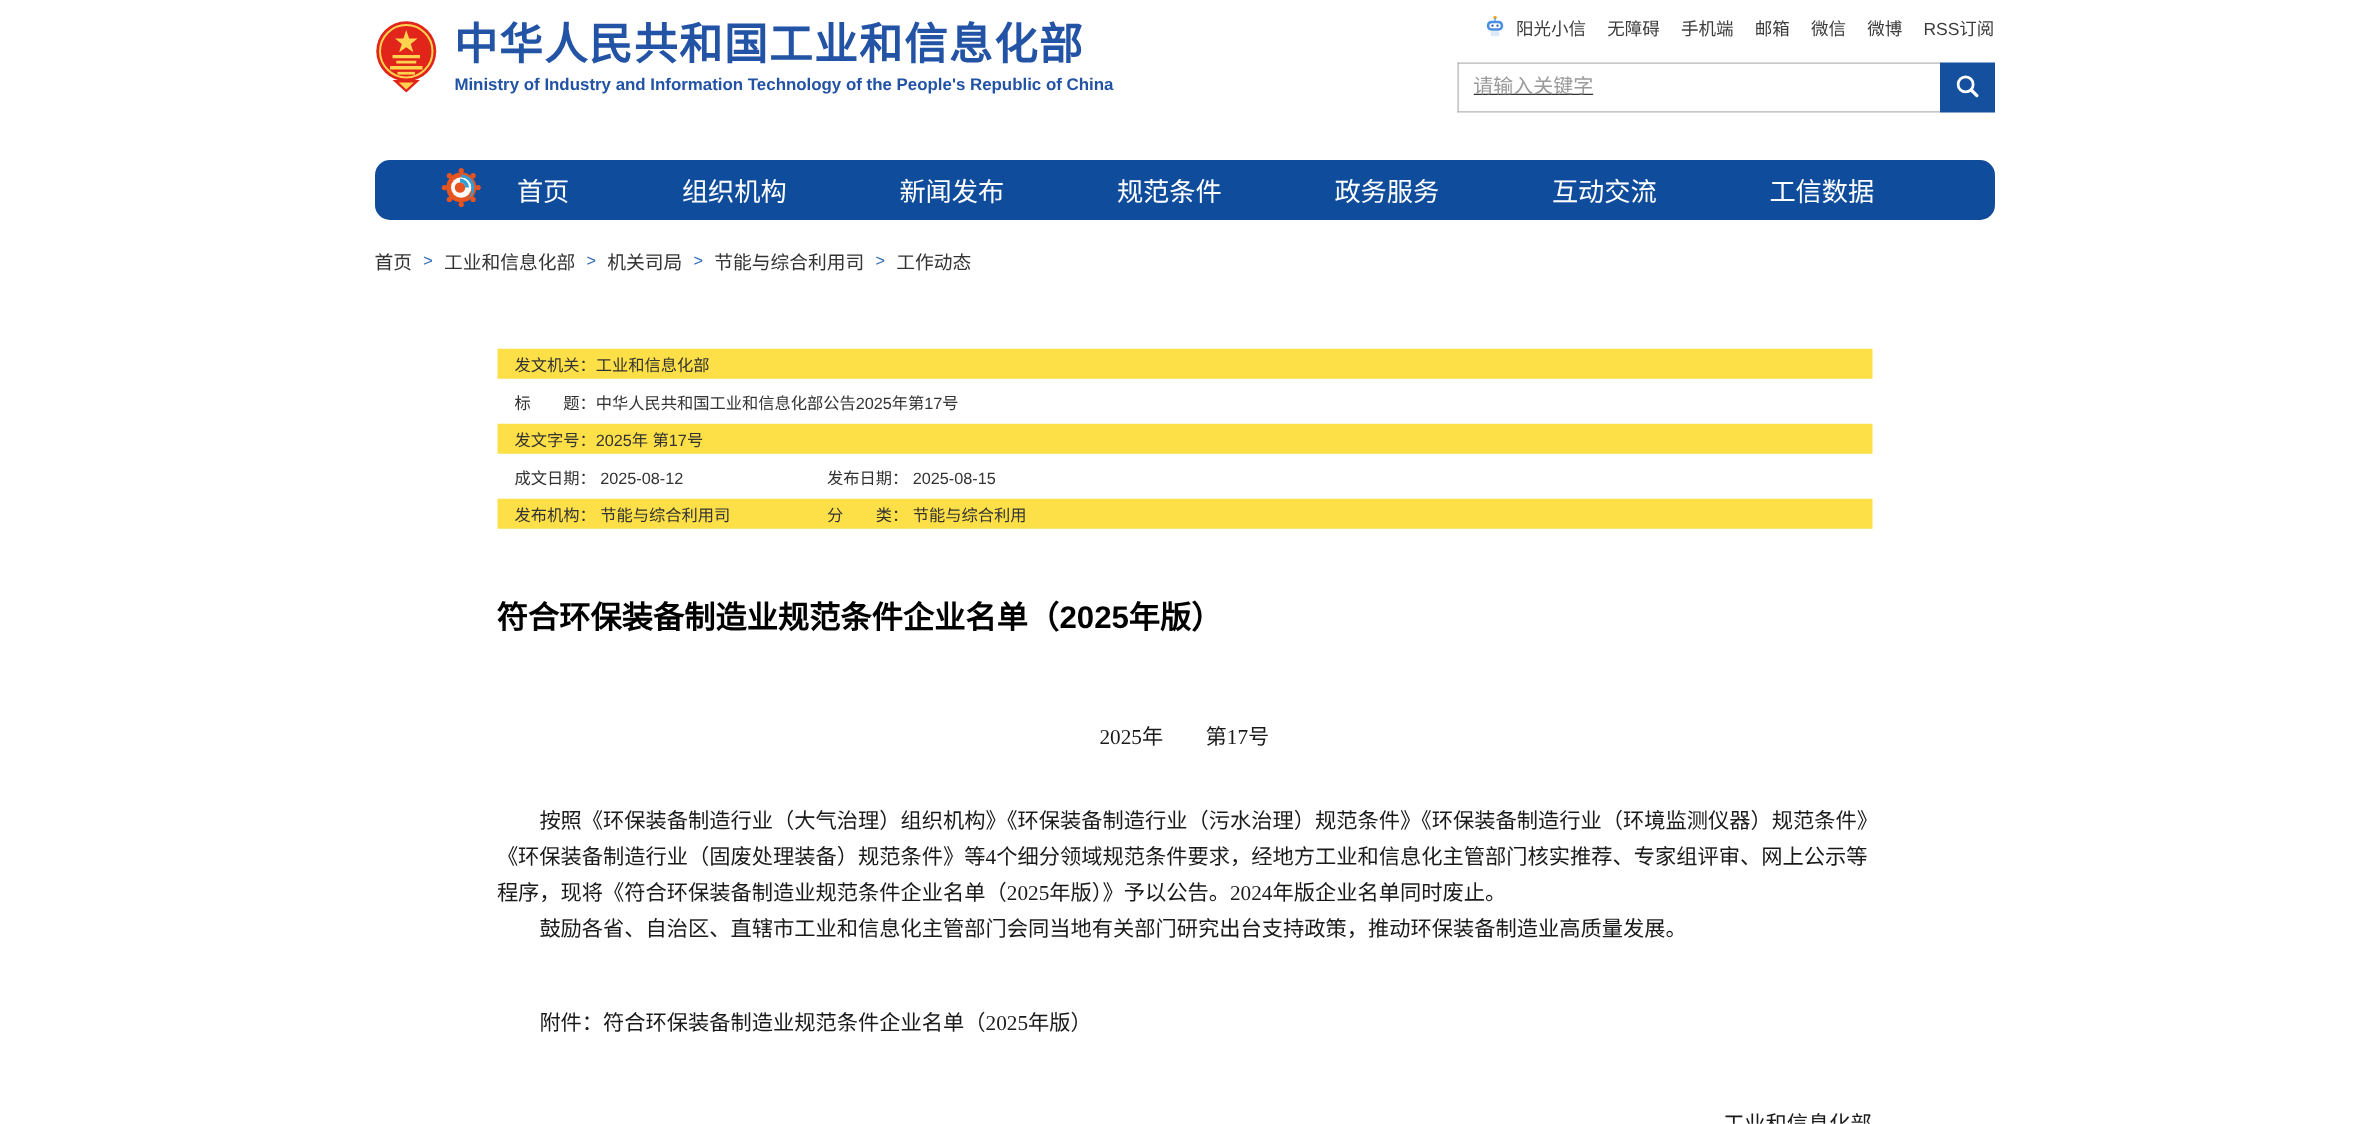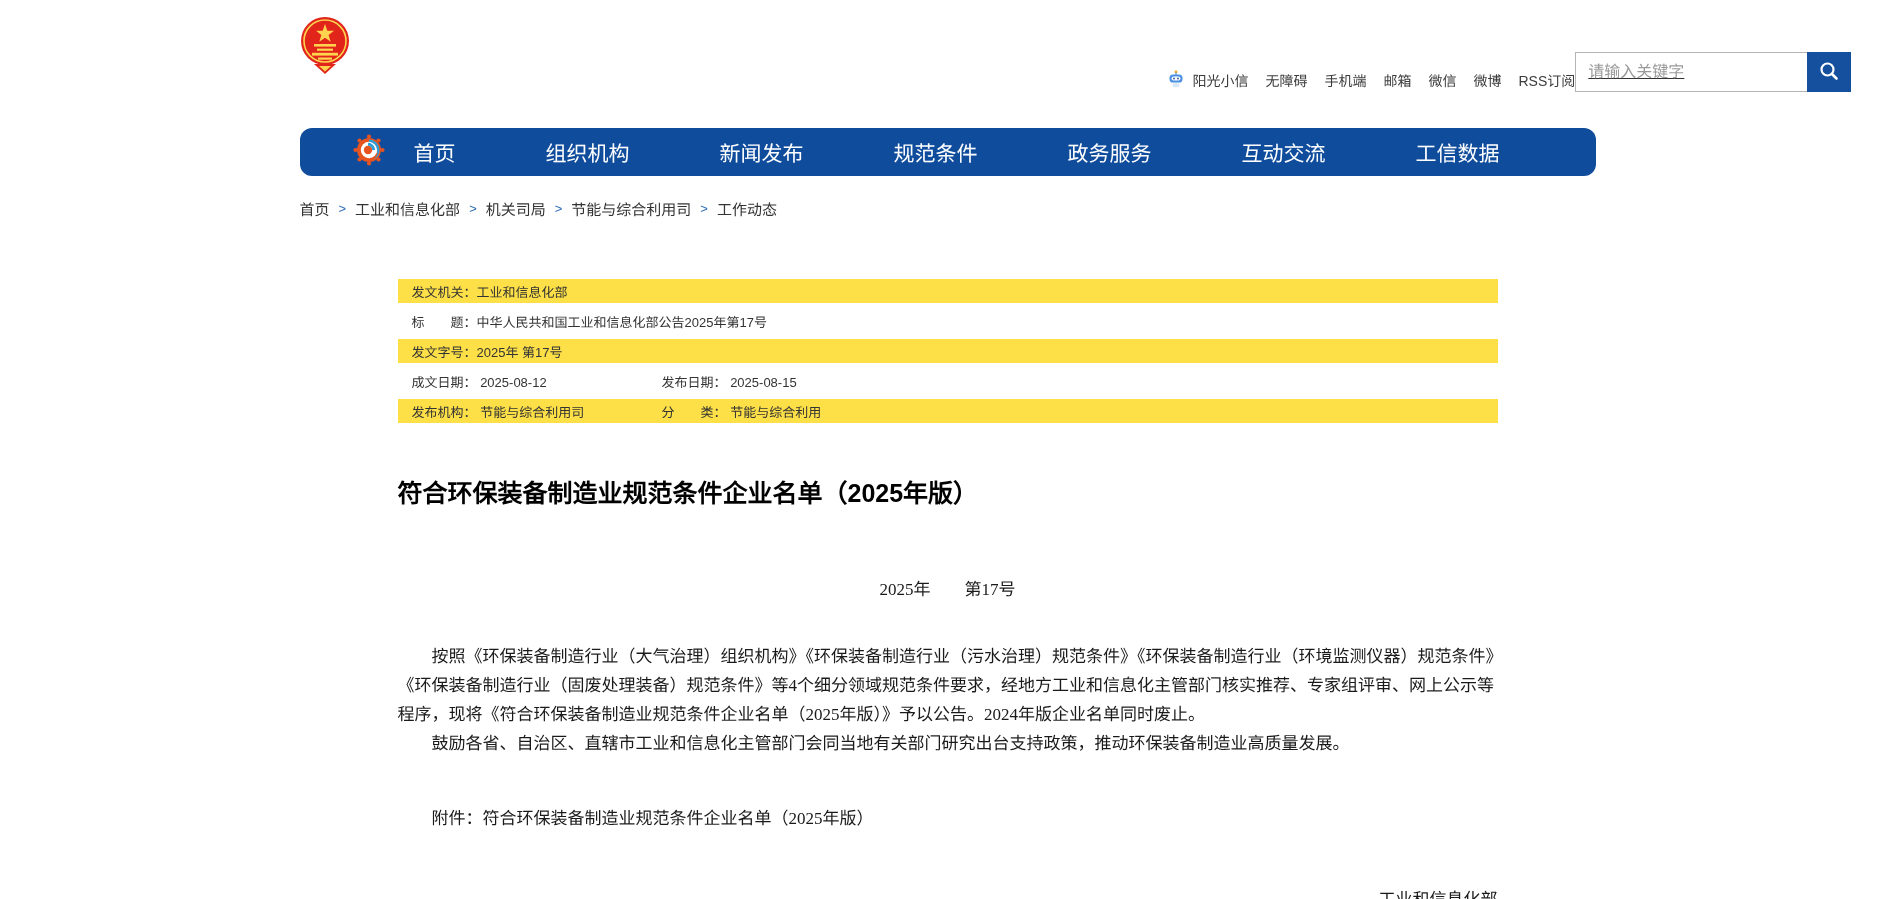--- a/index.html
+++ b/index.html
@@ -7,21 +7,21 @@
               font-family:"Liberation Sans","DejaVu Sans",sans-serif; }
   .wrapper { width:1296px; margin:0 auto; }
 
   
   .header { display:flex; justify-content:space-between; padding-top:10px; height:92px; }
   .header-left { display:flex; align-items:flex-start; padding-top:6px; }
   .emblem { width:50px; height:58px; margin-right:14px; flex:0 0 auto; }
   .site-title { color:#2353a5; font-size:35px; font-weight:bold; letter-spacing:1px; line-height:40px; }
   .site-subtitle { color:#2353a5; font-size:13.5px; font-weight:bold; margin-top:4px; }
 
-  .header-right { width:430px; display:flex; flex-direction:row; align-items:flex-end; }
+  .header-right { width:430px; display:flex; flex-direction:column; align-items:flex-end; }
   .topbar { display:flex; align-items:center; gap:17px; height:24px; }
   .topbar .tb-link { font-size:14px; color:#3c3c3c; cursor:pointer; white-space:nowrap; }
   .robot-ic { width:20px; height:20px; margin-right:-10px; }
 
   .searchbox { margin-top:16px; width:430px; height:40px; display:flex; }
   .search-input { flex:1; border:1px solid #b5b5b5; border-right:none; height:40px;
                   padding:0 12px; font-size:16px; color:#333; outline:none;text-decoration:underline; }
   .search-input::placeholder { color:#9a9a9a; }
   .search-btn { width:44px; height:40px; background:#14509e; border:none; cursor:pointer;
                 display:flex; align-items:center; justify-content:center; }
@@ -70,20 +70,24 @@
           <circle cx="25" cy="25" r="21" fill="none" stroke="#ffd34d" stroke-width="1.6"></circle>
           <polygon points="25,8 27.3,14.8 34,14.8 28.6,19.1 30.7,25.8 25,21.7 19.3,25.8 21.4,19.1 16,14.8 22.7,14.8" fill="#ffd34d"></polygon>
           <rect x="14" y="28" width="22" height="2.6" fill="#ffd34d"></rect>
           <rect x="17" y="32.6" width="16" height="2.2" fill="#ffd34d"></rect>
           <rect x="12" y="36.8" width="26" height="2.8" fill="#ffd34d"></rect>
           <rect x="18" y="41.5" width="14" height="2.2" fill="#ffd34d"></rect>
           <path d="M14 48 L25 58 L36 48 Z" fill="#e1251b"></path>
           <path d="M19 50 L25 55.5 L31 50 Z" fill="#ffd34d"></path>
         </svg>
       </span>
+      <div>
+        <div class="site-title">中华人民共和国工业和信息化部</div>
+        <div class="site-subtitle">Ministry of Industry and Information Technology of the People's Republic of China</div>
+      </div>
     </div>
 
     <div class="header-right">
       <div class="topbar">
         <span>
           <svg class="robot-ic" viewBox="0 0 20 20">
             <circle cx="10" cy="4" r="1.4" fill="#f5a623"></circle>
             <rect x="9.5" y="4.5" width="1" height="2.5" fill="#4a8fe2"></rect>
             <rect x="3.5" y="6.5" width="13" height="8" rx="3.6" fill="#4a8fe2"></rect>
             <rect x="5.5" y="8.5" width="9" height="4" rx="2" fill="#ffffff"></rect>

